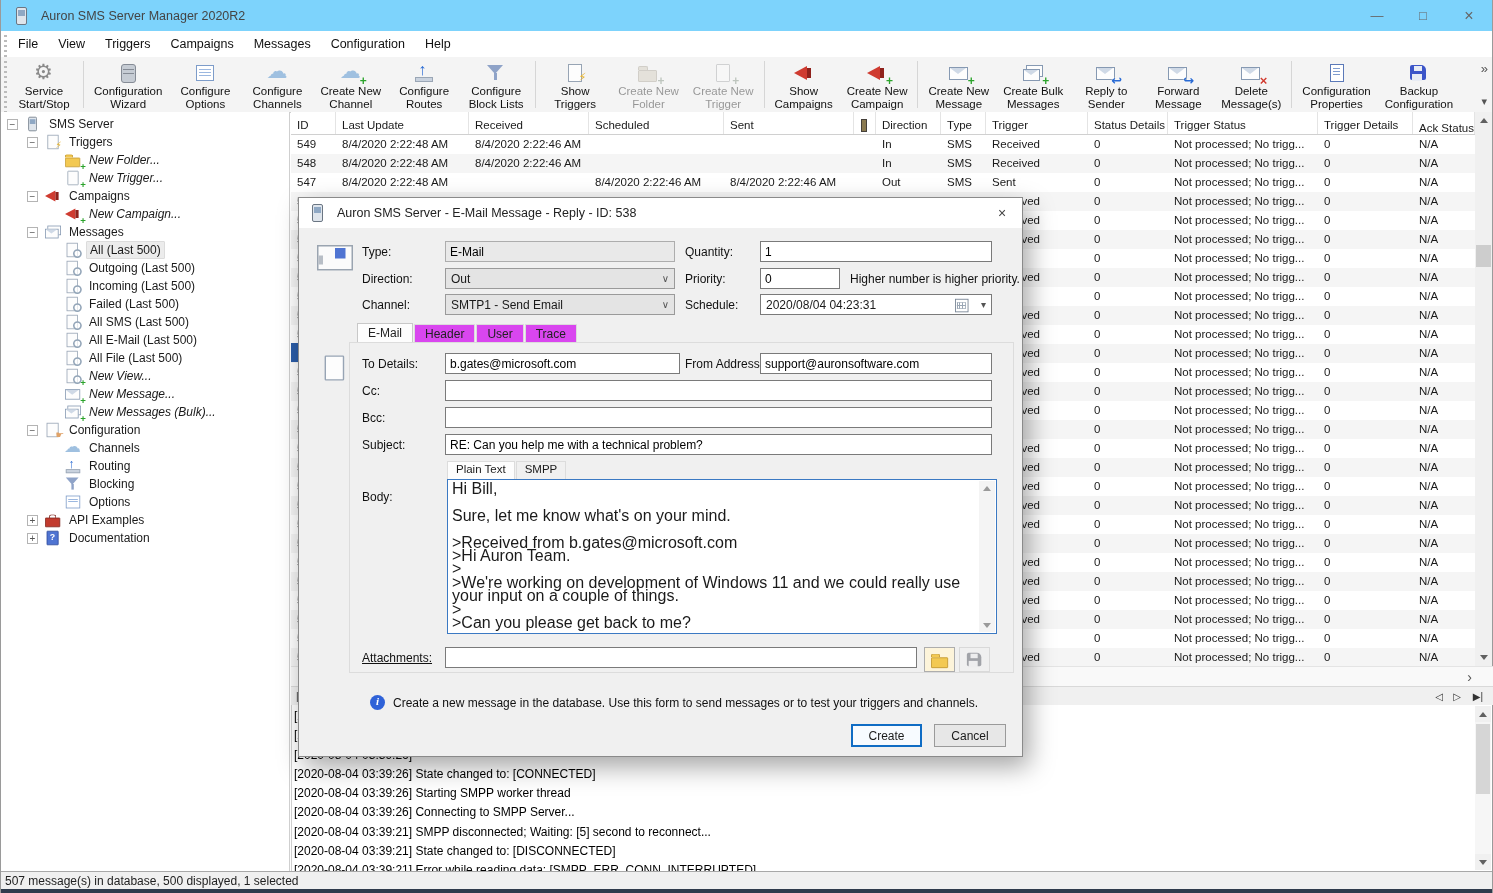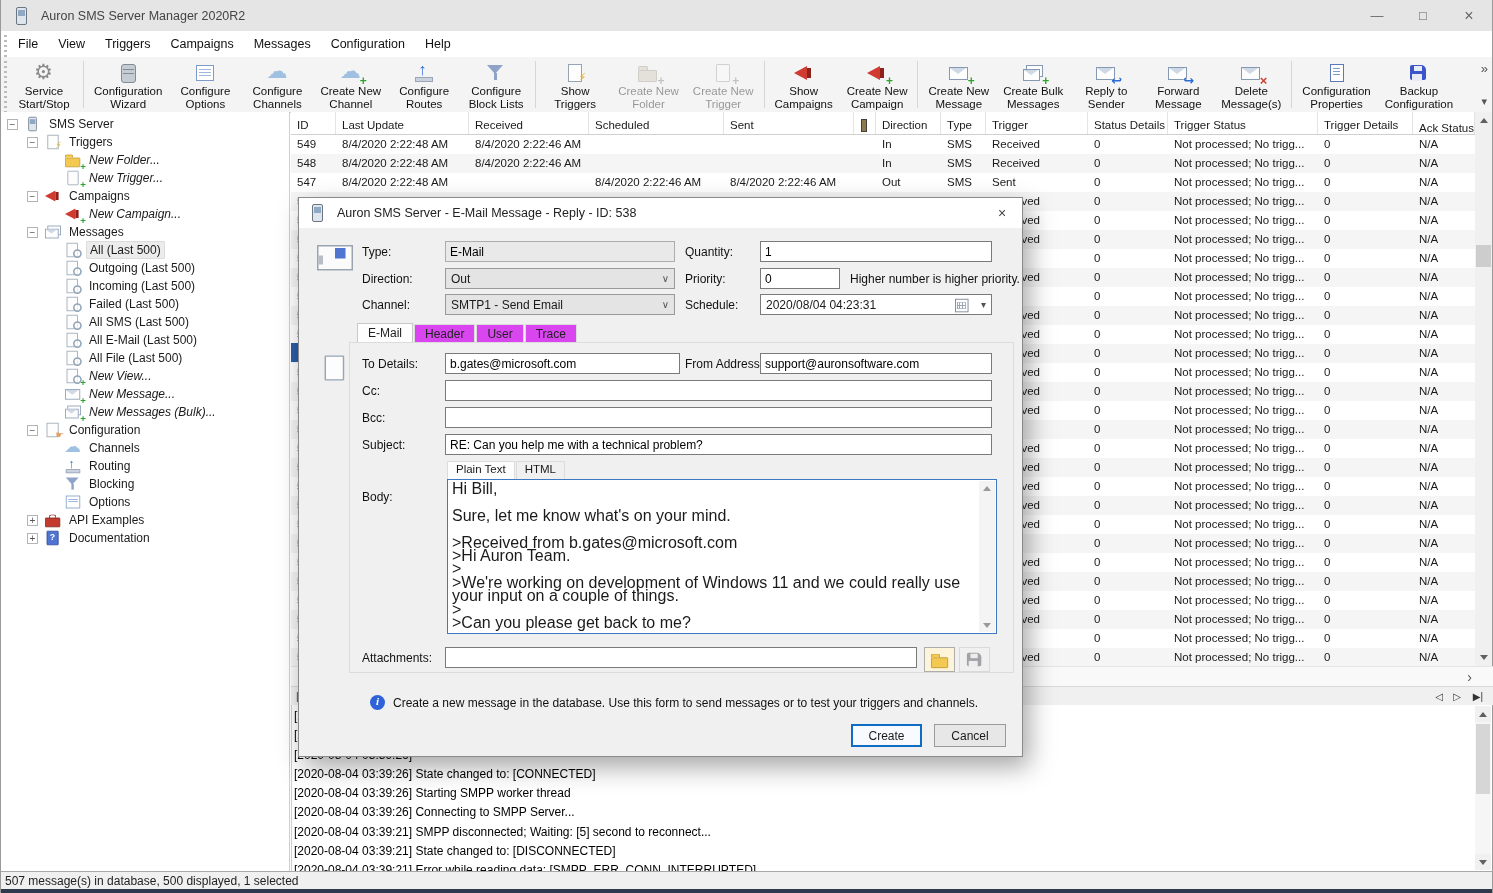--- a/index.html
+++ b/index.html
@@ -1,20 +1,20 @@
 <!DOCTYPE html>
 <html><head>
 <meta charset="utf-8">
 <style>
   html,body{margin:0;padding:0;width:1493px;height:893px;overflow:hidden;
     font-family:"Liberation Sans","DejaVu Sans",sans-serif;background:#fff;color:#1a1a1a;}
   #app{position:relative;width:1493px;height:893px;border-left:1px solid #9a9a9a;border-right:1px solid #9a9a9a;box-sizing:border-box;background:#fff;}
 
   
-  #titlebar{position:absolute;left:0;top:0;right:0;height:31px;background:#e5e5e5;border-bottom:1px solid #f0f0f0;display:flex;align-items:center;text-align:right;}
+  #titlebar{position:absolute;left:0;top:0;right:0;height:31px;background:#7dd3fc;border-bottom:1px solid #f0f0f0;display:flex;align-items:center;text-align:right;}
   #titlebar .apptitle{font-size:12.5px;color:#444;margin-left:8px;}
   #wincontrols{position:absolute;right:0;top:0;height:31px;display:flex;}
   .wc{width:46px;height:31px;display:flex;align-items:center;justify-content:center;color:#666;font-size:13px;}
 
   
   #menubar{position:absolute;left:0;top:31px;right:0;height:26px;background:#fff;border-bottom:1px solid #ececec;display:flex;align-items:center;}
   .grip{width:7px;height:100%;background:repeating-linear-gradient(180deg,#bbb 0 2px,transparent 2px 5px);background-size:3px 100%;background-repeat:no-repeat;background-position:3px 4px;}
   .menu-items{display:flex;height:100%;}
   .menu-item{padding:0 10px;display:flex;align-items:center;font-size:12.5px;color:#111;}
 
@@ -1024,21 +1024,21 @@
 
     <span class="dlabel" style="left:63px;top:213px;">Bcc:</span>
     <input class="dbox" style="left: 146px; top: 209px; width: 547px;" value="">
 
     <span class="dlabel" style="left:63px;top:240px;">Subject:</span>
     <input class="dbox" style="left: 146px; top: 236px; width: 547px;" value="RE: Can you help me with a technical problem?">
 
     <span class="dlabel" style="left:63px;top:292px;">Body:</span>
     <div id="body-tabs">
         <div class="btab active">Plain Text</div>
-        <div class="btab">HTML</div>
+        <div class="btab">SMPP</div>
       </div>
     <div id="body-box">
       <div id="body-text">Hi Bill,
 
 Sure, let me know what's on your mind.
 
 &gt;Received from b.gates@microsoft.com
 &gt;Hi Auron Team.
 &gt;
 &gt;We're working on development of Windows 11 and we could really use your input on a couple of things.
@@ -1048,21 +1048,21 @@
       <div id="body-sb">
         <span class="sb-btn" style="top:0;width:16px;height:14px;background:transparent;">
             <span class="tri up" style="border-bottom-color:#9a9a9a;"></span>
           </span>
         <span class="sb-btn" style="bottom:0;width:16px;height:14px;background:transparent;">
             <span class="tri down" style="border-top-color:#9a9a9a;"></span>
           </span>
       </div>
     </div>
 
-    <span class="dlabel" style="left:63px;top:453px;">Attachments:</span>
+    <span class="dlabel" style="left:63px;top:453px;text-decoration:underline;">Attachments:</span>
     <input class="dbox" style="left: 146px; top: 449px; width: 472px;" value="">
     <span id="attach-folder">
         <span class="ic i-folder"></span>
       </span>
     <span id="attach-save">
         <span class="ic i-disk"></span>
       </span>
 
     <span class="ic i-info" id="dlg-info-icon"></span>
     <span id="dlg-info-text">Create a new message in the database. Use this form to send messages or to test your triggers and channels.</span>

